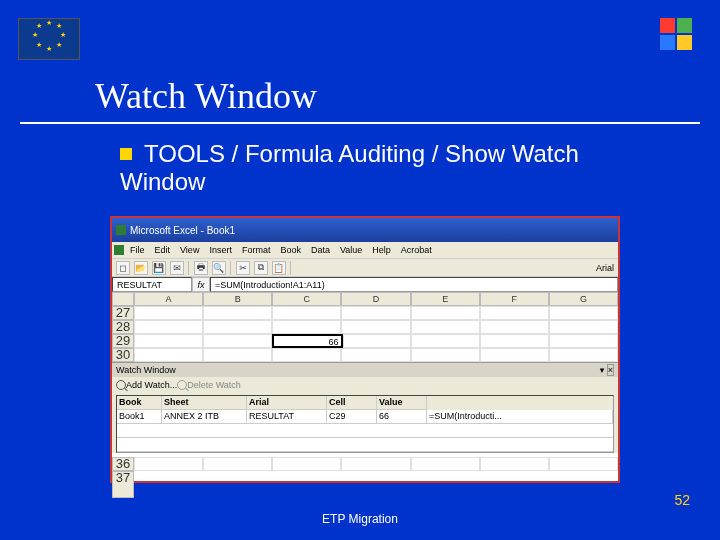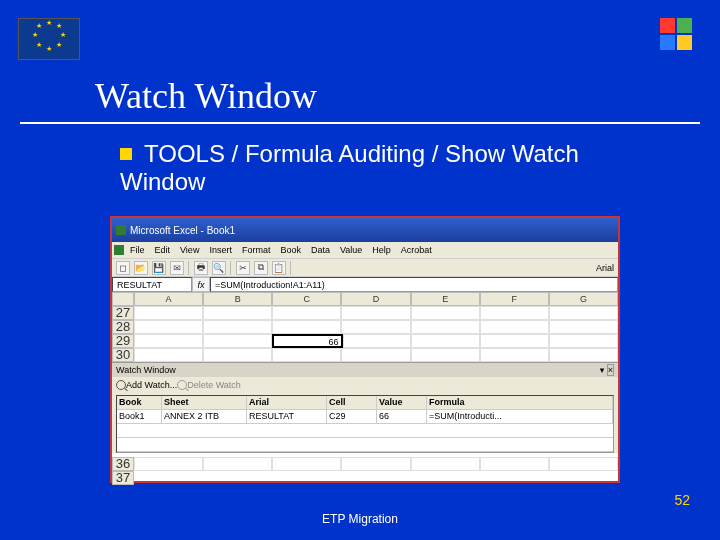--- a/index.html
+++ b/index.html
@@ -208,21 +208,20 @@
       <span class="glass" style="opacity:.5"></span>
       <span style="color:#888">Delete Watch</span>
     </div>
     <div class="wp-grid">
       <div class="wp-row wp-h">
         <div class="wp-cell wc-book">Book</div>
         <div class="wp-cell wc-sheet">Sheet</div>
         <div class="wp-cell wc-name">Arial</div>
         <div class="wp-cell wc-cell">Cell</div>
         <div class="wp-cell wc-val">Value</div>
-        <div class="wp-cell wc-form">Formula</div>
       </div>
       <div class="wp-row">
         <div class="wp-cell wc-book">Book1</div>
         <div class="wp-cell wc-sheet">ANNEX 2 ITB</div>
         <div class="wp-cell wc-name">RESULTAT</div>
         <div class="wp-cell wc-cell">C29</div>
         <div class="wp-cell wc-val">66</div>
         <div class="wp-cell wc-form">=SUM(Introducti...</div>
       </div>
       <div class="wp-row">
@@ -238,19 +237,19 @@
         <div class="rowh">36</div>
         <div class="cell"></div>
         <div class="cell"></div>
         <div class="cell"></div>
         <div class="cell"></div>
         <div class="cell"></div>
         <div class="cell"></div>
         <div class="cell"></div>
       </div>
     <div class="grow grow-blank">
-        <div class="rowh" style="height:14px">37</div>
+        <div class="rowh" style="height:27px">37</div>
       </div>
   </div>
 </div>
 
 <div class="footer-mid">ETP Migration</div>
 <div class="footer-num">52</div>
 
 </body></html>

